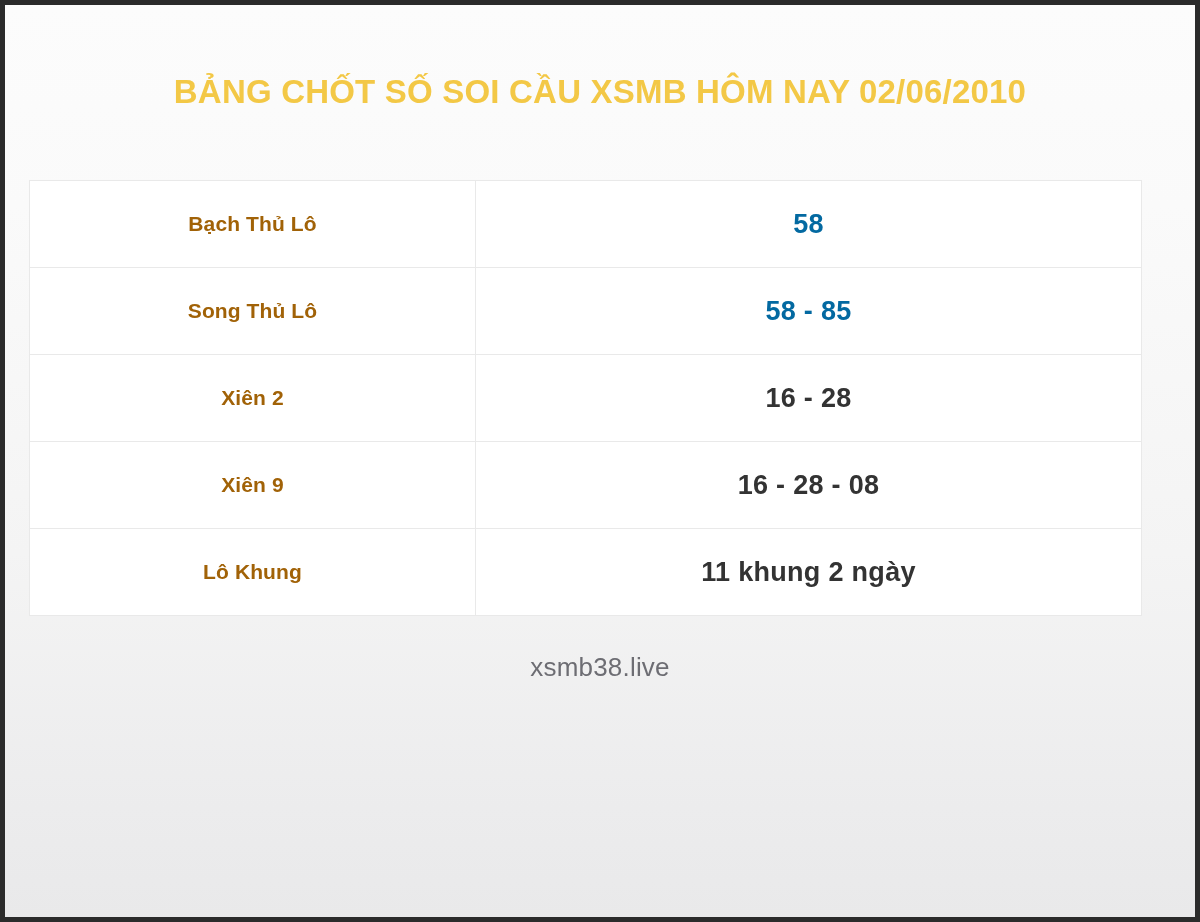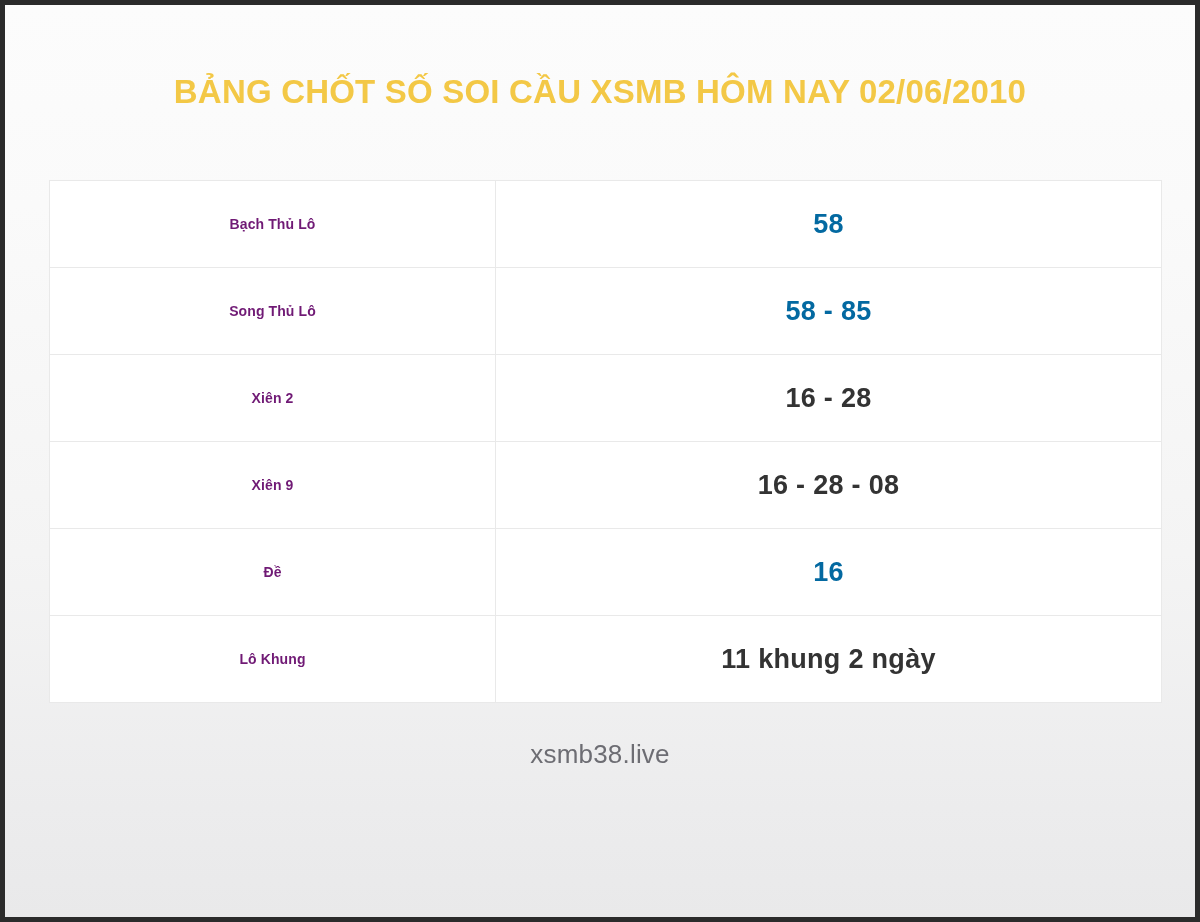--- a/index.html
+++ b/index.html
@@ -20,21 +20,21 @@
     height: 922px;
     border: 5px solid #2b2b2b;
     background: linear-gradient(to bottom, #fcfcfc 0%, #fafafa 22%, #f4f4f4 60%, #ececed 88%, #e9e9ea 100%);
     position: relative;
   }
 
   .page-inner {
     box-sizing: border-box;
     width: 100%;
     height: 100%;
-    padding: 0 44px;
+    padding: 0 24px;
     display: flex;
     flex-direction: column;
   }
 
   .title-block {
     height: 175px;
     display: flex;
     align-items: center;
     justify-content: center;
   }
@@ -71,23 +71,23 @@
     border-right: 1px solid #e9e9e9;
   }
   .result-table tr:last-child td {
     border-bottom: 1px solid #e9e9e9;
   }
 
   .col-label { width: 446px; }
   .col-value { width: 667px; }
 
   .row-label {
-    font-size: 14px;
+    font-size: 21px;
     font-weight: bold;
-    color: #701a75;
+    color: #a16207;
     letter-spacing: 0.1px;
   }
 
   .row-value {
     font-size: 27px;
     font-weight: bold;
     color: #333333;
     letter-spacing: 0.3px;
   }
   .row-value.accent {
@@ -153,28 +153,20 @@
         <tr>
           <td>
             <span class="row-label">Xiên 9</span>
           </td>
           <td>
             <span class="row-value">16 - 28 - 08</span>
           </td>
         </tr>
         <tr>
           <td>
-            <span class="row-label">Đề</span>
-          </td>
-          <td>
-            <span class="row-value accent">16</span>
-          </td>
-        </tr>
-        <tr>
-          <td>
             <span class="row-label">Lô Khung</span>
           </td>
           <td>
             <span class="row-value">11 khung 2 ngày</span>
           </td>
         </tr>
       </tbody>
     </table>
 
     <div class="footer-block">

